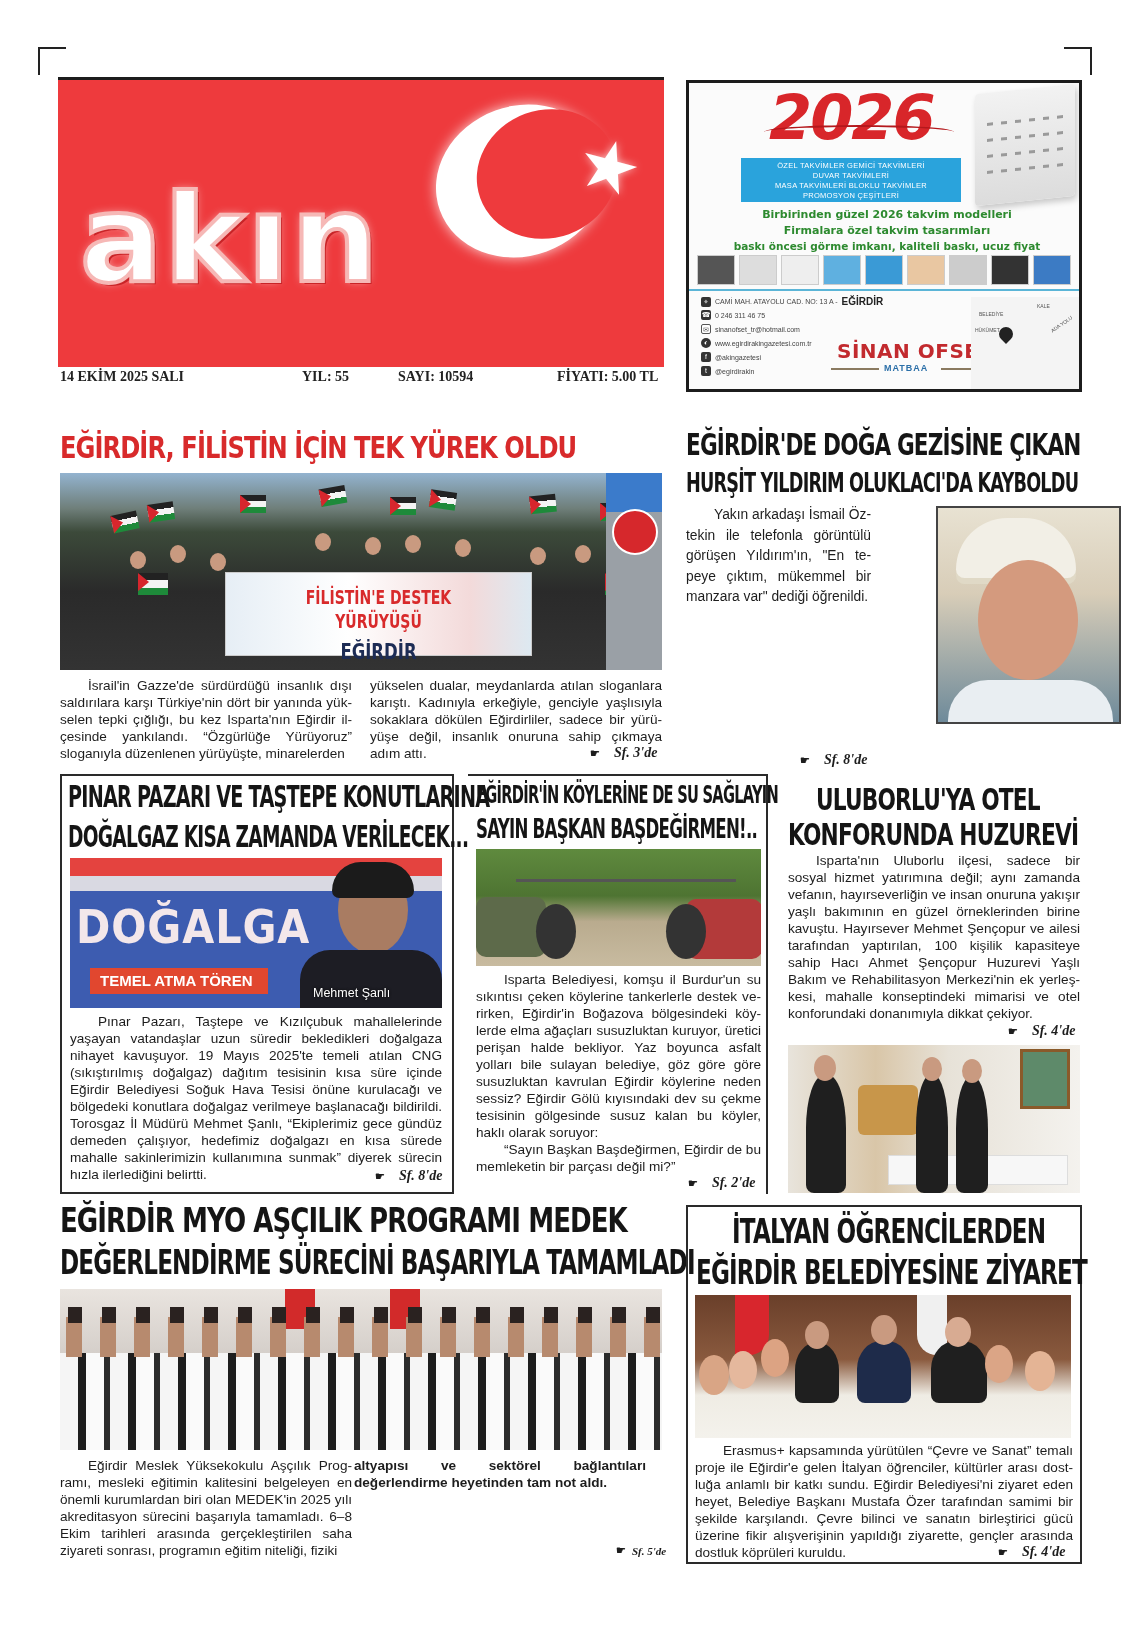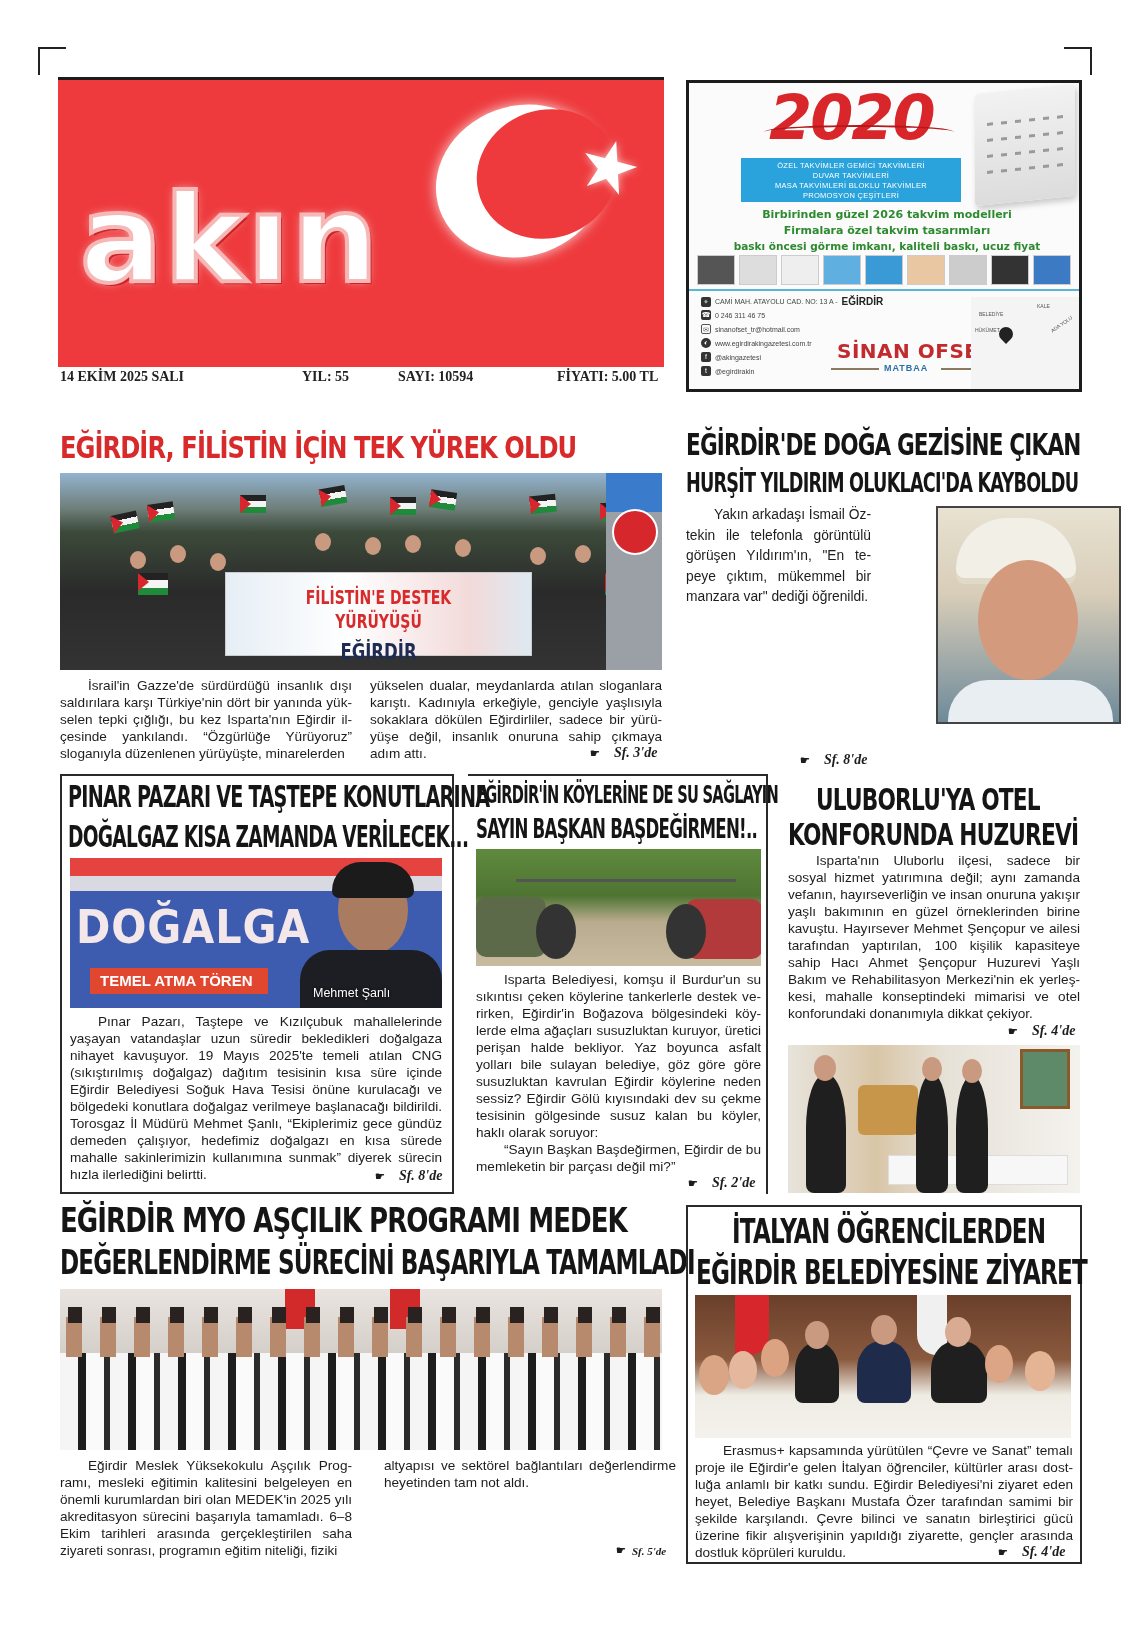--- a/index.html
+++ b/index.html
@@ -103,21 +103,21 @@
       <i style="left:54px;top:62px"></i>
       <i style="left:68px;top:62px"></i>
       <i style="left:82px;top:62px"></i>
     <i style="left:12px;top:78px"></i>
       <i style="left:26px;top:78px"></i>
       <i style="left:40px;top:78px"></i>
       <i style="left:54px;top:78px"></i>
       <i style="left:68px;top:78px"></i>
       <i style="left:82px;top:78px"></i>
   </div>
-  <div class="ad-year">2020</div>
+  <div class="ad-year">2026</div>
   <div class="ad-swoosh"></div>
   <div class="ad-blue">
     <div>ÖZEL TAKVİMLER GEMİCİ TAKVİMLERİ</div>
     <div>DUVAR TAKVİMLERİ</div>
     <div>MASA TAKVİMLERİ BLOKLU TAKVİMLER</div>
     <div>PROMOSYON ÇEŞİTLERİ</div>
   </div>
   <div class="ad-green" style="top:125px;font-size:11px;">Birbirinden güzel 2026 takvim modelleri</div>
   <div class="ad-green" style="top:141px;font-size:11px;">Firmalara özel takvim tasarımları</div>
   <div class="ad-green" style="top:157px;font-size:10.5px;">baskı öncesi görme imkanı, kaliteli baskı, ucuz fiyat</div>
@@ -293,21 +293,21 @@
 <div class="photo" style="left:60px;top:1289px;width:602px;height:161px;background:linear-gradient(180deg,#e9e4df 0%,#d5cfca 40%,#bfb9b6 100%);">
   <div style="position:absolute;left:225px;top:0;width:30px;height:40px;background:#d22a2a"></div>
   <div style="position:absolute;left:330px;top:0;width:30px;height:40px;background:#d22a2a"></div>
   <div style="position:absolute;left:0;top:64px;width:602px;height:97px;background:repeating-linear-gradient(90deg,#f5f5f5 0 18px,#1d1d1d 18px 26px,#fafafa 26px 44px,#2b2b2b 44px 50px)"></div>
   <div style="position:absolute;left:0;top:28px;width:602px;height:40px;background:repeating-linear-gradient(90deg,transparent 0 6px,#b78a6e 6px 22px,transparent 22px 34px)"></div>
   <div style="position:absolute;left:0;top:18px;width:602px;height:16px;background:repeating-linear-gradient(90deg,transparent 0 8px,#2a2220 8px 22px,transparent 22px 34px)"></div>
 </div>
 <div class="body-text" style="left:60px;top:1457px;width:292px;">
   <p>Eğirdir Meslek Yüksekokulu Aşçılık Prog­ramı, mesleki eğitimin kalitesini belgeleyen en önemli kurumlardan biri olan MEDEK'in 2025 yılı akreditasyon sürecini başarıyla tamamladı. 6–8 Ekim tarihleri arasında gerçekleştirilen saha ziyareti sonrası, programın eğitim niteliği, fiziki</p>
 </div>
-<div class="body-text" style="left:384px;top:1457px;width:292px;">
+<div class="body-text" style="left:354px;top:1457px;width:292px;font-weight:bold;">
   <p style="text-indent:0">altyapısı ve sektörel bağlantıları değerlendirme heyetinden tam not aldı.</p>
 </div>
 <div class="ref" style="left:616px;top:1544px;font-size:11px;gap:6px;">
   <span class="hand">☛</span>
   <span>Sf. 5'de</span>
 </div>
 
 <div class="box" style="left:686px;top:1205px;width:396px;height:359px;"></div>
 <div class="abs hl hl-black" style="left:732px;top:1214px;font-size:33px;transform:scaleX(0.7);">İTALYAN ÖĞRENCİLERDEN</div>
 <div class="abs hl hl-black" style="left:696px;top:1255px;font-size:33px;transform:scaleX(0.7);">EĞİRDİR BELEDİYESİNE ZİYARET</div>

